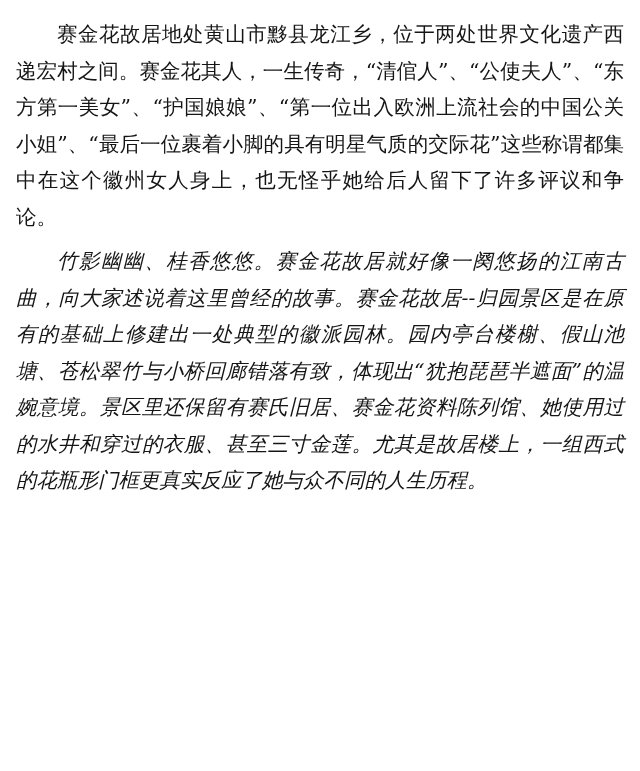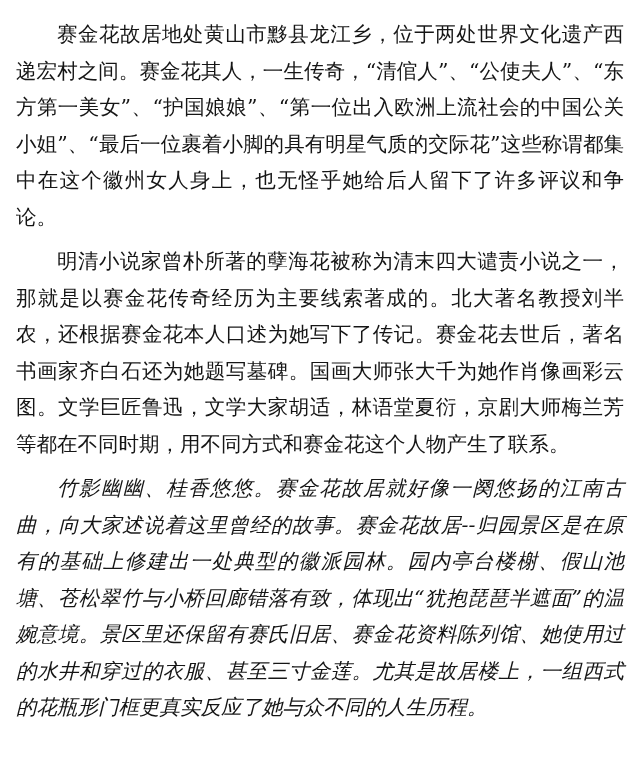--- a/index.html
+++ b/index.html
@@ -34,15 +34,14 @@
   .para:last-child {
     margin-bottom: 0;
     font-style: italic;
   }
 </style>
 </head>
 <body>
 
 <div class="page">
   <p class="para">赛金花故居地处黄山市黟县龙江乡，位于两处世界文化遗产西递宏村之间。赛金花其人，一生传奇，“清倌人”、“公使夫人”、“东方第一美女”、“护国娘娘”、“第一位出入欧洲上流社会的中国公关小姐”、“最后一位裹着小脚的具有明星气质的交际花”这些称谓都集中在这个徽州女人身上，也无怪乎她给后人留下了许多评议和争论。</p>
-  <p class="para">明清小说家曾朴所著的孽海花被称为清末四大谴责小说之一，那就是以赛金花传奇经历为主要线索著成的。北大著名教授刘半农，还根据赛金花本人口述为她写下了传记。赛金花去世后，著名书画家齐白石还为她题写墓碑。国画大师张大千为她作肖像画彩云图。文学巨匠鲁迅，文学大家胡适，林语堂夏衍，京剧大师梅兰芳等都在不同时期，用不同方式和赛金花这个人物产生了联系。</p>
   <p class="para">竹影幽幽、桂香悠悠。赛金花故居就好像一阕悠扬的江南古曲，向大家述说着这里曾经的故事。赛金花故居--归园景区是在原有的基础上修建出一处典型的徽派园林。园内亭台楼榭、假山池塘、苍松翠竹与小桥回廊错落有致，体现出“犹抱琵琶半遮面”的温婉意境。景区里还保留有赛氏旧居、赛金花资料陈列馆、她使用过的水井和穿过的衣服、甚至三寸金莲。尤其是故居楼上，一组西式的花瓶形门框更真实反应了她与众不同的人生历程。</p>
 </div>
 
 </body></html>

